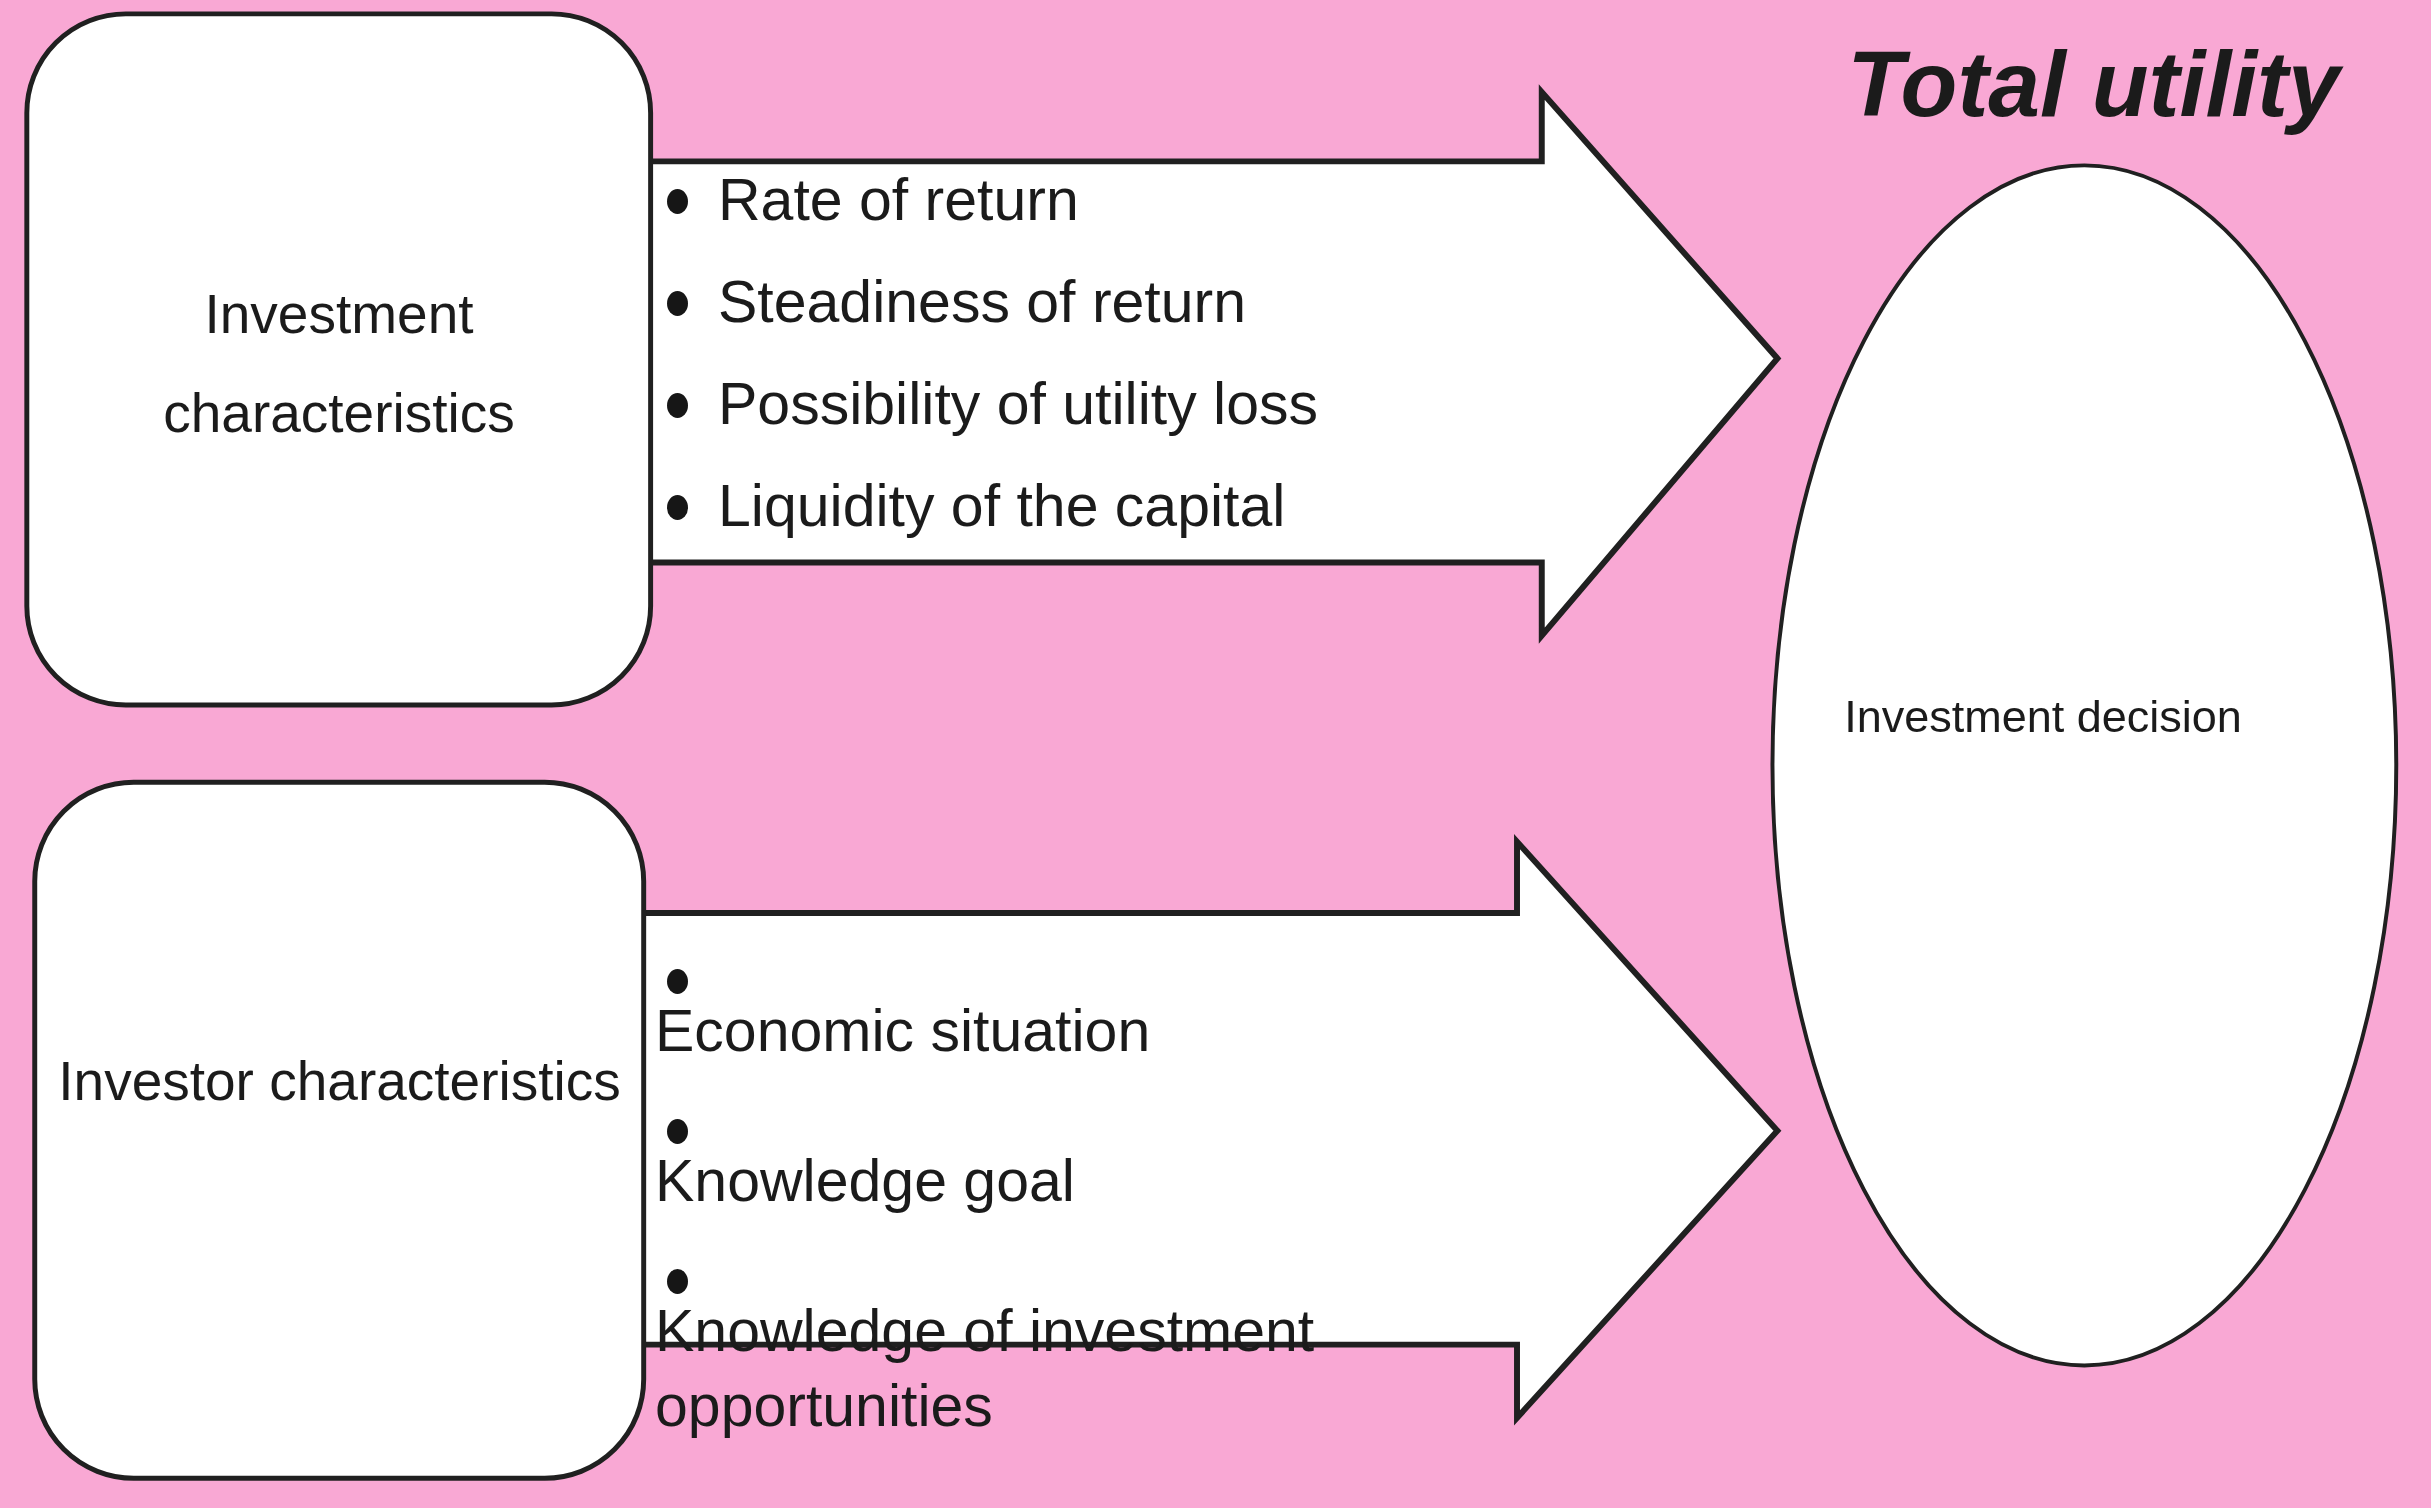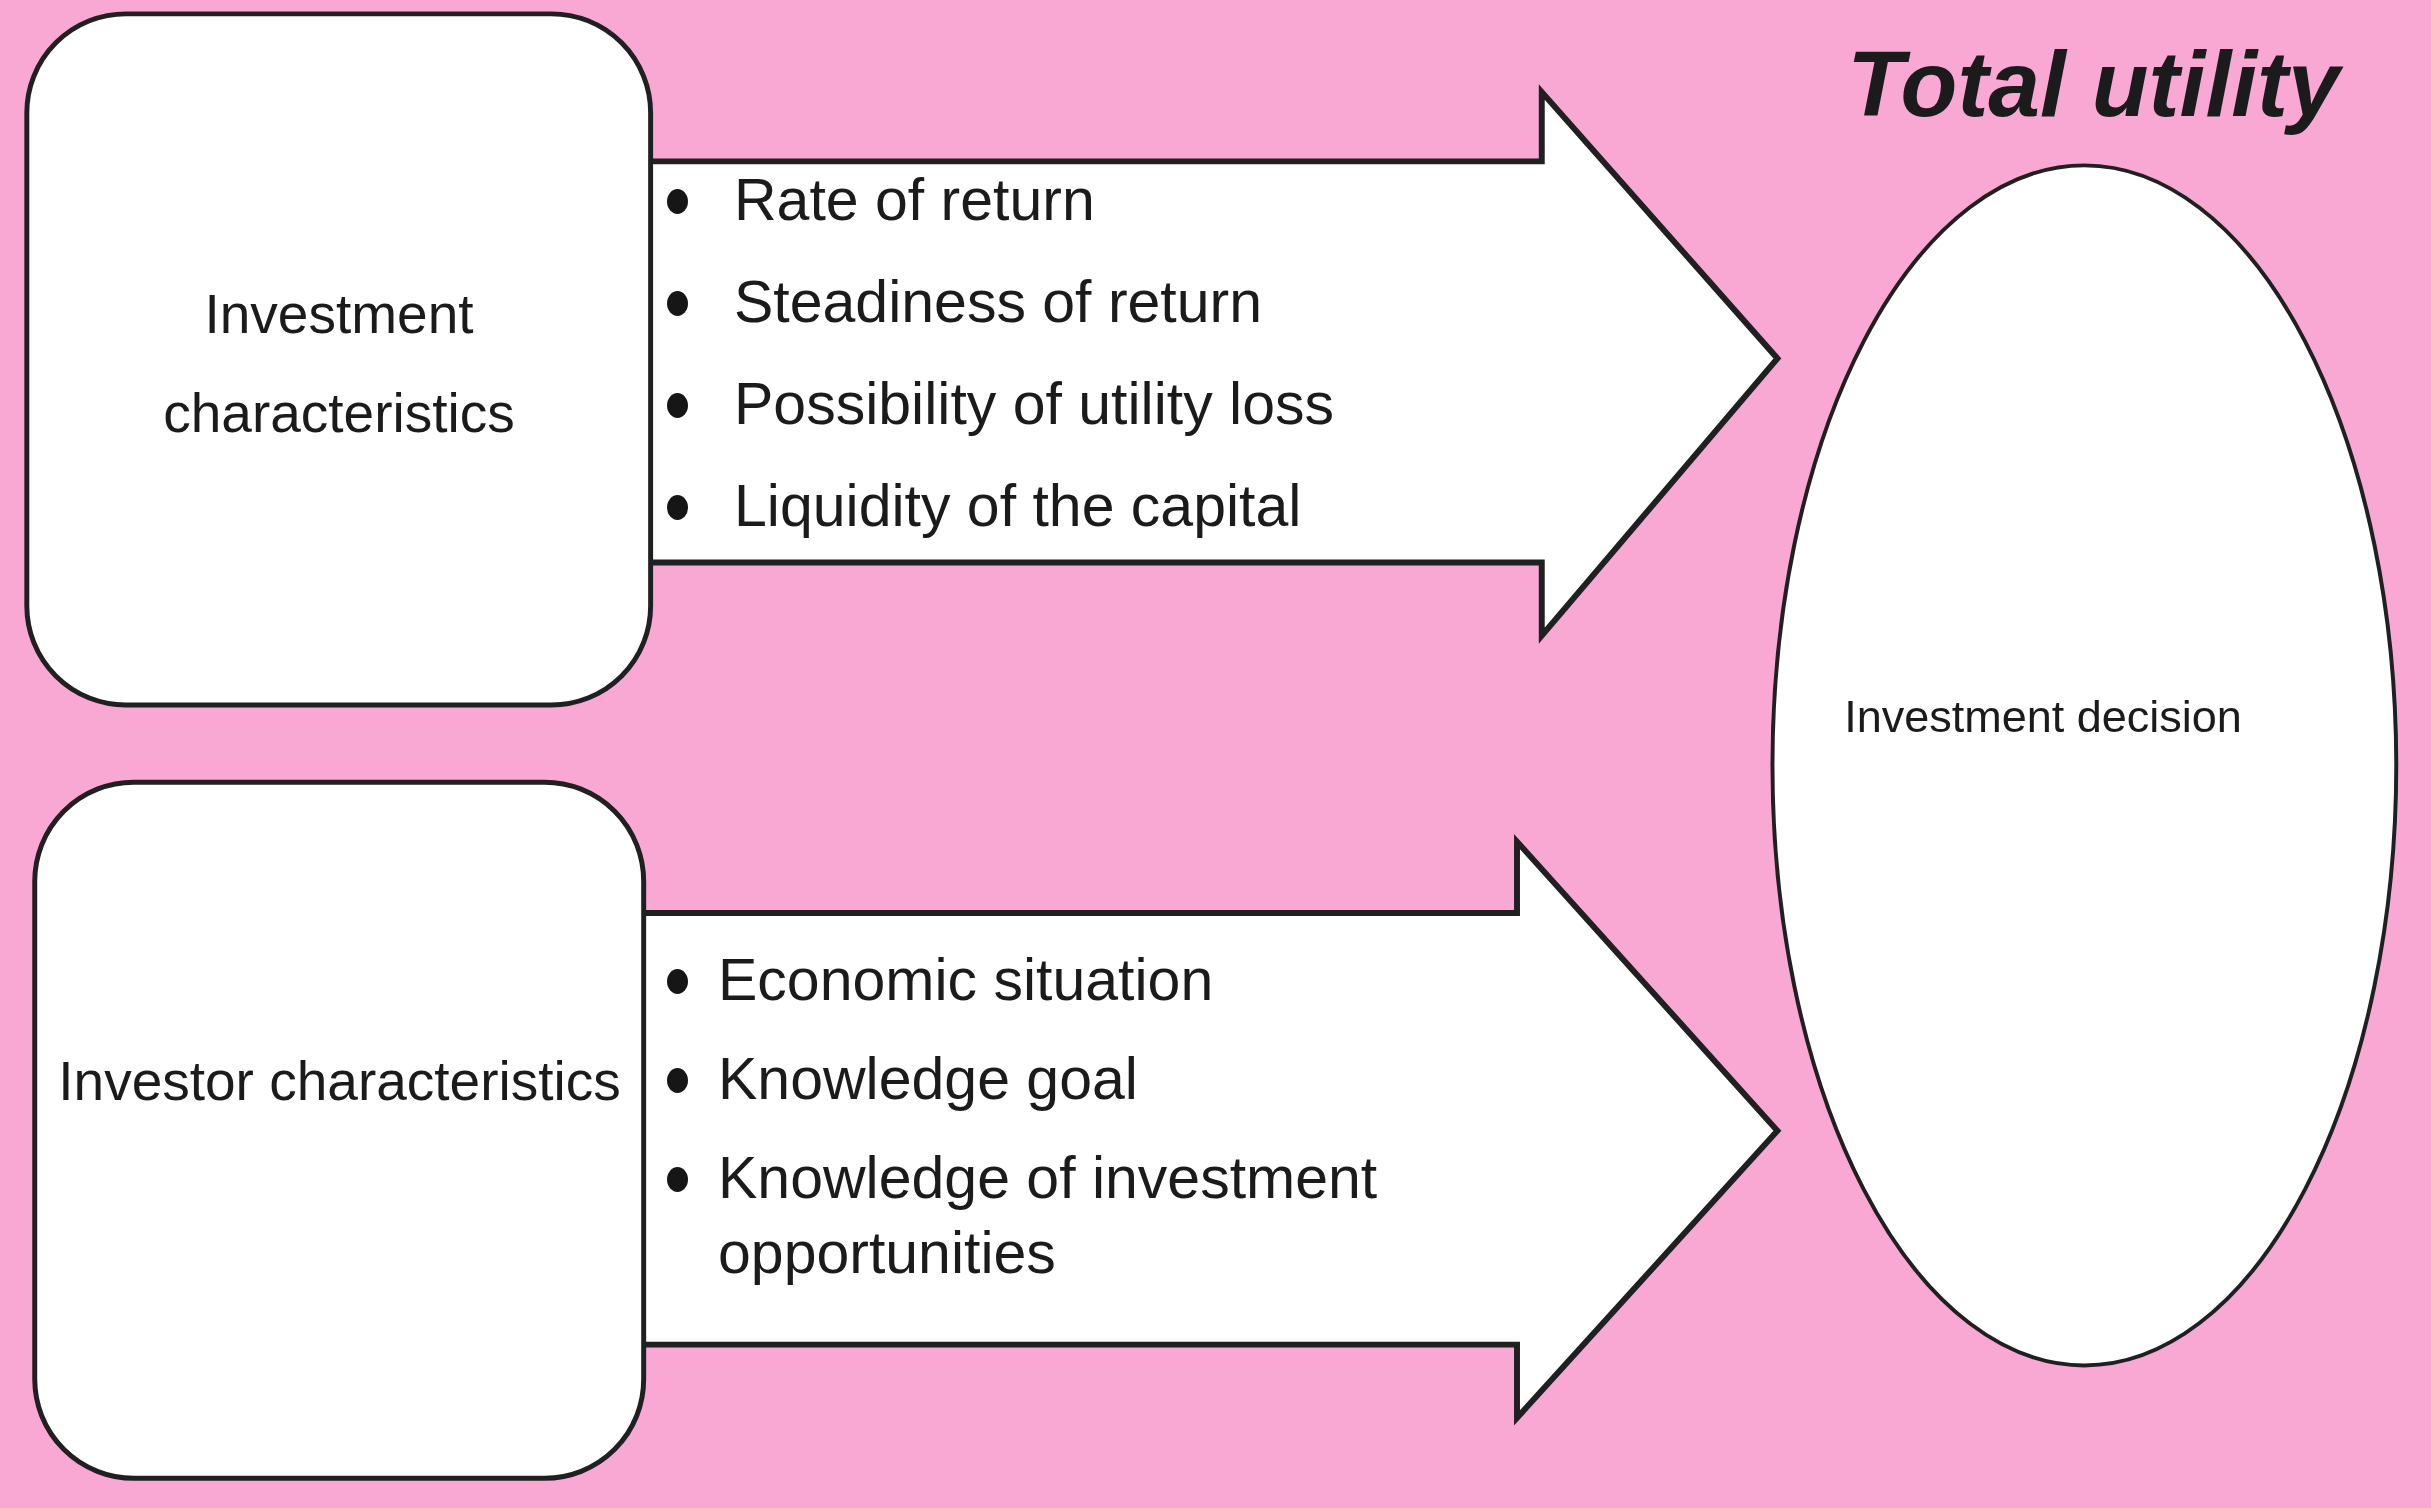--- a/index.html
+++ b/index.html
@@ -46,22 +46,22 @@
     margin: 0; padding: 0;
     font-size: 59px;
   }
   .bullets.top-list    { left: 655px; top: 163px; width: 901px; }
   .bullets.bottom-list { left: 655px; top: 943px; width: 901px; }
   .bullets li {
     display: flex;
     align-items: flex-start;
     line-height: 75px;
   }
-  .bullets.top-list    li { margin-bottom: 27px; gap: 16px; }
-  .bullets.bottom-list li { margin-bottom: 24px; }
+  .bullets.top-list    li { margin-bottom: 27px; }
+  .bullets.bottom-list li { margin-bottom: 24px; flex-direction: column; }
   .bullets .dot {
     flex: 0 0 auto;
     width: 21px; height: 25px;
     margin: 26px 30px 0 12px;
     background: #161616;
     border-radius: 50%;
   }
   .bullets .item-text { max-width: 842px; }
 </style>
 </head>

